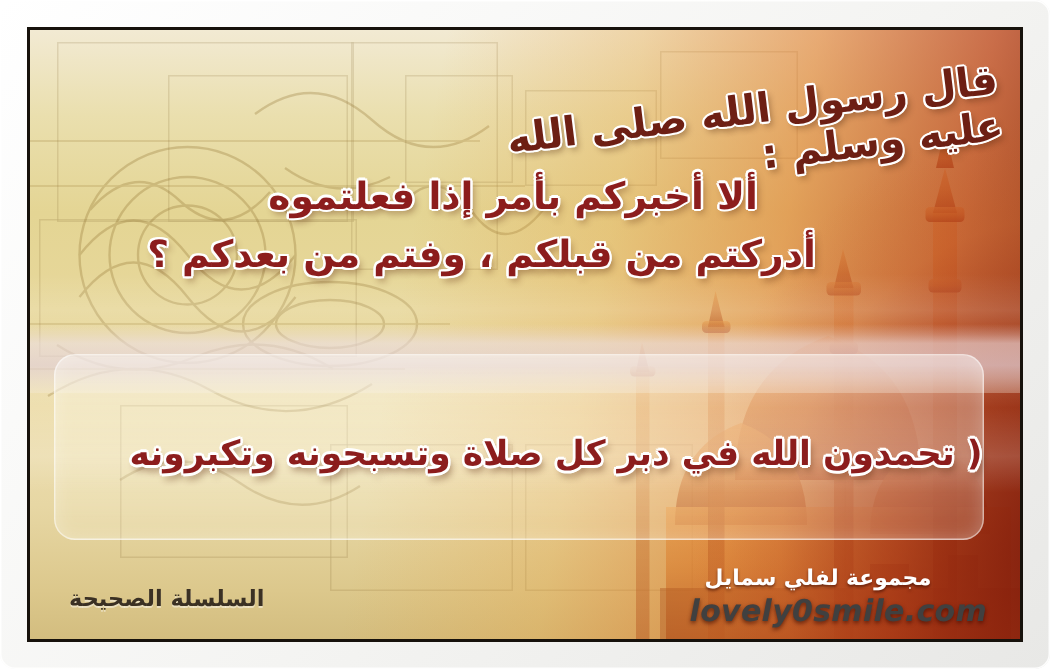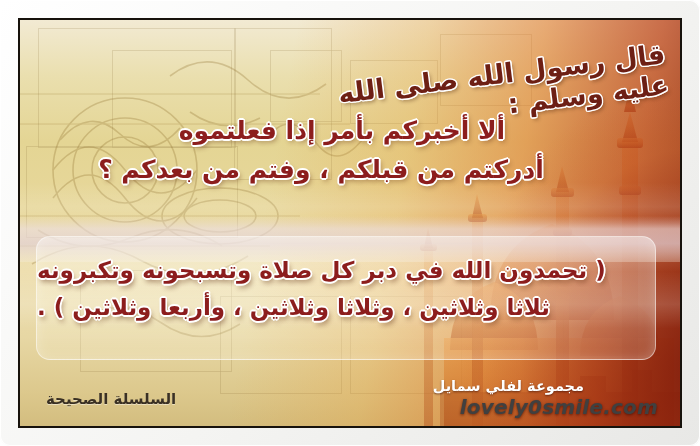--- a/index.html
+++ b/index.html
@@ -107,36 +107,36 @@
 
   
   #hadith-panel{position:absolute;left:16px;top:216px;width:620px;height:124px;
        box-sizing:border-box;border-radius:14px;
        background:linear-gradient(180deg,
             rgba(255,255,255,.34) 0%,
             rgba(255,252,236,.30) 42%,
             rgba(255,250,228,.18) 100%);
        border:1px solid rgba(255,255,255,.55);
        box-shadow:0 0 12px rgba(255,255,255,.25) inset;}
-  #hadith-text{direction:rtl;text-align:left;padding-top:15px;}
+  #hadith-text{direction:rtl;text-align:right;margin-top:48px;}
   #hadith-text .hline{
       font-size:23px;font-weight:bold;color:#8c1d1d;
       line-height:1.62;
       text-shadow:
          1.7px 0 0 #fff, -1.7px 0 0 #fff, 0 1.7px 0 #fff, 0 -1.7px 0 #fff,
          1.3px 1.3px 0 #fff, -1.3px 1.3px 0 #fff,
          1.3px -1.3px 0 #fff, -1.3px -1.3px 0 #fff,
          2px 4px 5px rgba(90,40,15,.48);}
 
   
   #footer{position:absolute;left:0;right:0;bottom:0;height:54px;}
   #source{position:absolute;left:26px;top:18px;direction:rtl;
       font-size:15px;font-weight:bold;color:#3a3023;letter-spacing:.5px;
       text-shadow:0 1px 0 rgba(255,255,255,.45);}
-  #brand{position:absolute;right:22px;top:6px;text-align:left;direction:rtl;}
+  #brand{position:absolute;right:22px;top:6px;text-align:center;direction:rtl;}
   #brand-ar{display:block;font-size:14.5px;font-weight:bold;color:#ffffff;
       letter-spacing:.3px;text-shadow:0 1px 2px rgba(60,10,0,.65);}
   #brand-url{display:block;font-size:20px;font-weight:bold;font-style:italic;
       color:#404040;direction:ltr;letter-spacing:.2px;margin-top:1px;
       text-shadow:0 1px 3px rgba(60,10,0,.7);margin-left:27px;}
 </style>
 </head>
 <body>
 
 <div id="card">
@@ -248,21 +248,20 @@
     </div>
 
     <div id="question">
       <div class="qline" id="q-line1">ألا أخبركم بأمر إذا فعلتموه</div>
       <div class="qline" id="q-line2">أدركتم من قبلكم ، وفتم من بعدكم ؟</div>
     </div>
 
     <div id="hadith-panel">
       <div id="hadith-text">
         <div class="hline">( تحمدون الله في دبر كل صلاة وتسبحونه وتكبرونه</div>
-        <div class="hline">ثلاثا وثلاثين ، وثلاثا وثلاثين ، وأربعا وثلاثين ) .</div>
       </div>
     </div>
 
     <div id="footer">
       <div id="source">السلسلة الصحيحة</div>
       <div id="brand">
         <span id="brand-ar">مجموعة لفلي سمايل</span>
         <span id="brand-url">lovely0smile.com</span>
       </div>
     </div>

